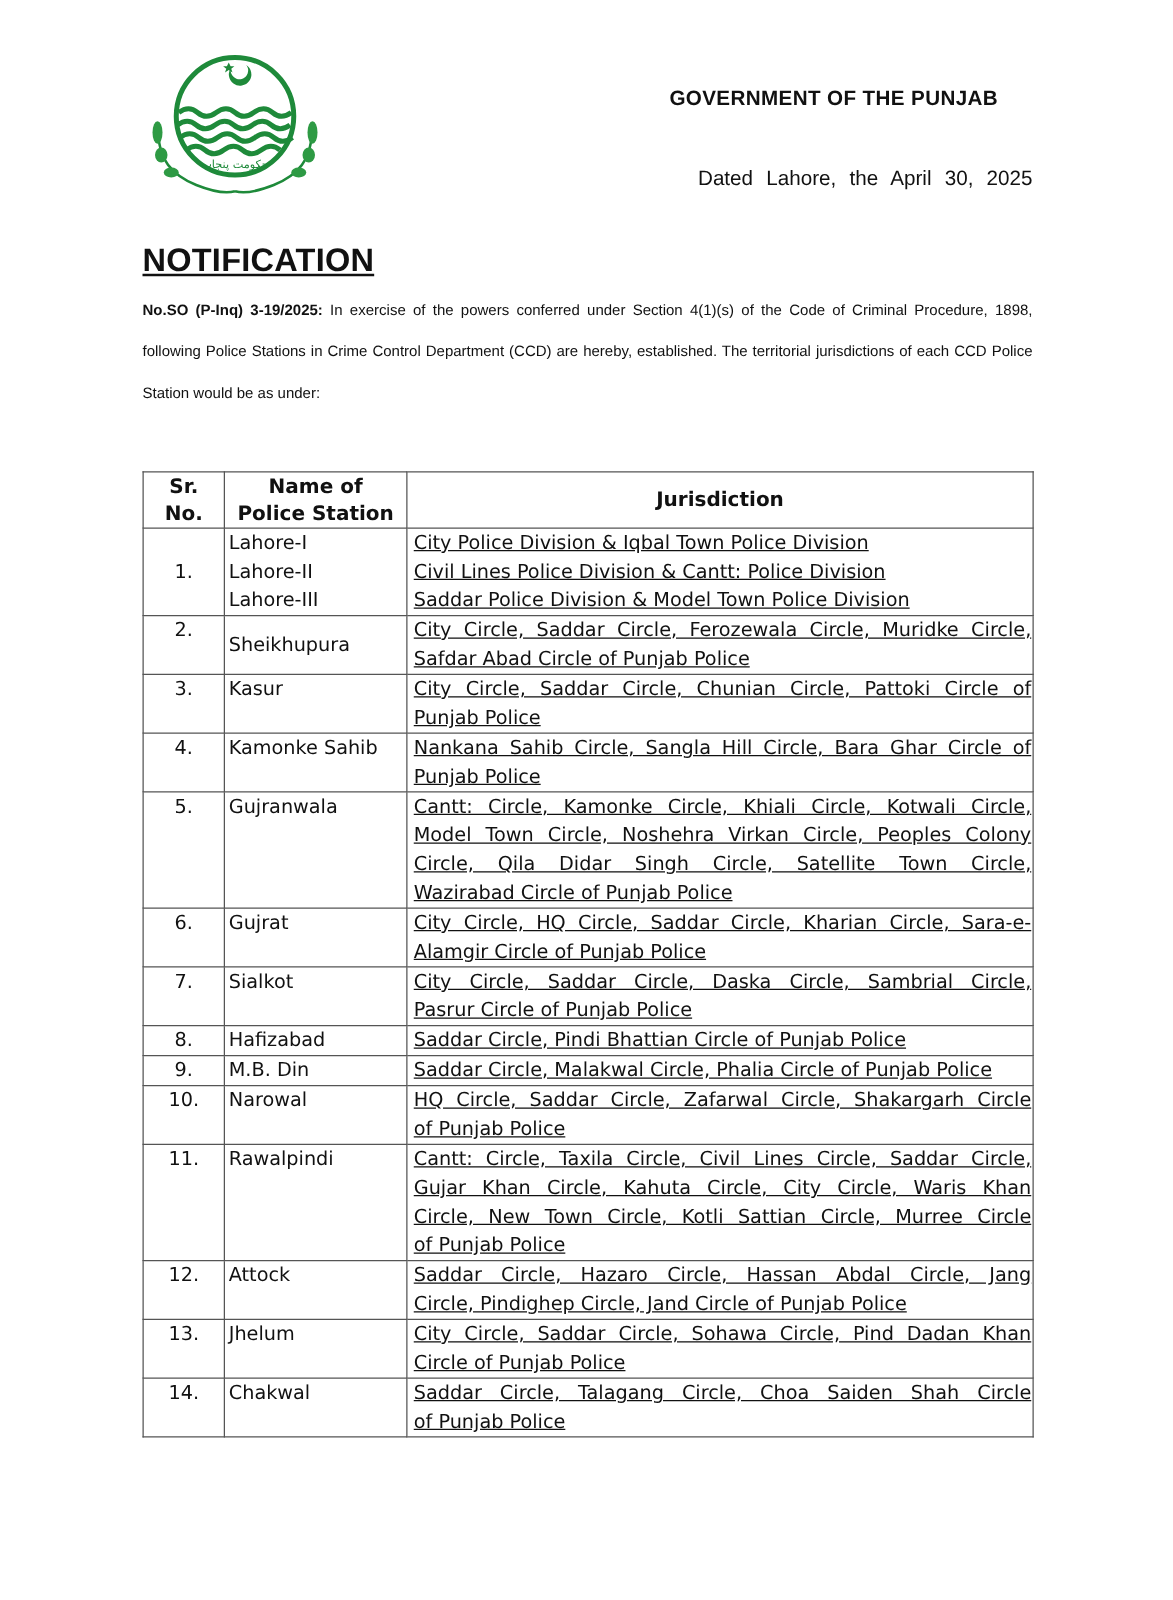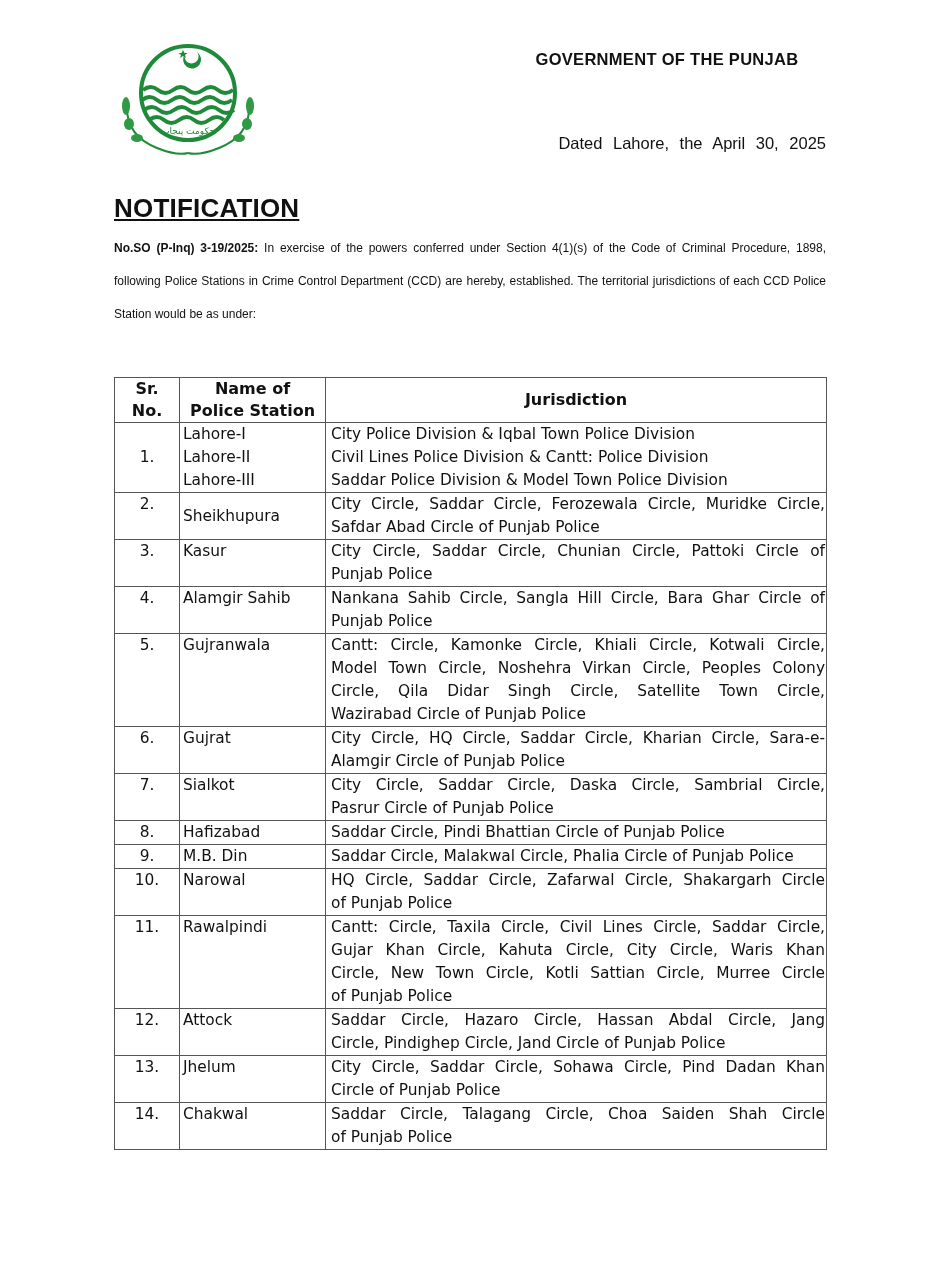--- a/index.html
+++ b/index.html
@@ -1,35 +1,35 @@
 <!DOCTYPE html>
 <html><head>
 <meta charset="utf-8">
 <style>
   html, body { margin: 0; padding: 0; background: #ffffff; }
   body { width: 938px; height: 1280px; position: relative; overflow: hidden; color: #111; }
   .logo { position: absolute; left: 113px; top: 38px; width: 150px; height: 125px; }
   .gov-header { position: absolute; left: 500px; top: 48px; width: 330px; text-align: center;
     font-family: "Liberation Sans", sans-serif; font-weight: bold; font-size: 16.5px; line-height: 22px; letter-spacing: 0.3px; }
-  .gov-header .l1 { display:block; padding-left: 4px; }
+  .gov-header .l1 { display:block; padding-left: 4px; margin-top: 20px; }
   .gov-header .l2 { display:block; padding-left: 10px; }
   .dated { position: absolute; right: 112px; top: 114px; font-family: "Liberation Sans", sans-serif;
     font-size: 16.5px; word-spacing: 6px; margin-top: 20px; }
   .notif-title { position: absolute; left: 114px; top: 193px; font-family: "Liberation Sans", sans-serif;
     font-weight: bold; font-size: 26px; text-decoration: underline; letter-spacing: 0.2px; }
   .body-text { position: absolute; left: 114px; top: 232px; width: 712px; font-family: "Liberation Sans", sans-serif;
     font-size: 12px; line-height: 33px; text-align: justify; }
   .body-text .ref { font-weight: bold; }
   table.ccd { position: absolute; left: 114px; top: 377px; width: 713px; border-collapse: collapse;
     font-family: "DejaVu Sans", sans-serif; font-size: 15.4px; line-height: 23px; }
   table.ccd td, table.ccd th { border: 1.3px solid #555; vertical-align: top; padding: 0; }
   table.ccd th { font-weight: bold; text-align: center; vertical-align: middle; line-height: 22px; font-size: 16px; }
   .c-sr { width: 64px; text-align: center; }
   .c-ps { width: 142px; padding-left: 3px !important; }
-  .c-jur { padding-left: 5px !important; padding-right: 1px !important; }
+  .c-jur { padding-left: 5px !important; padding-right: 1px !important; text-decoration: underline; }
   .c-jur .line { display: block; text-align: justify; text-align-last: justify; white-space: nowrap; }
   .c-jur .line.last { text-align-last: left; }
   .c-ps .line { display:block; white-space: nowrap; }
   .cell-sr-mid { vertical-align: middle !important; }
   .ps-mid { vertical-align: middle !important; }
 </style>
 </head>
 <body>
 
 <div class="logo">
@@ -111,21 +111,21 @@
           <span class="line">Kasur</span>
         </td>
         <td class="c-jur">
           <span class="line">City Circle, Saddar Circle, Chunian Circle, Pattoki Circle of</span>
           <span class="line last">Punjab Police</span>
         </td>
       </tr>
       <tr>
         <td class="c-sr">4.</td>
         <td class="c-ps">
-          <span class="line">Alamgir Sahib</span>
+          <span class="line">Kamonke Sahib</span>
         </td>
         <td class="c-jur">
           <span class="line">Nankana Sahib Circle, Sangla Hill Circle, Bara Ghar Circle of</span>
           <span class="line last">Punjab Police</span>
         </td>
       </tr>
       <tr>
         <td class="c-sr">5.</td>
         <td class="c-ps">
           <span class="line">Gujranwala</span>

